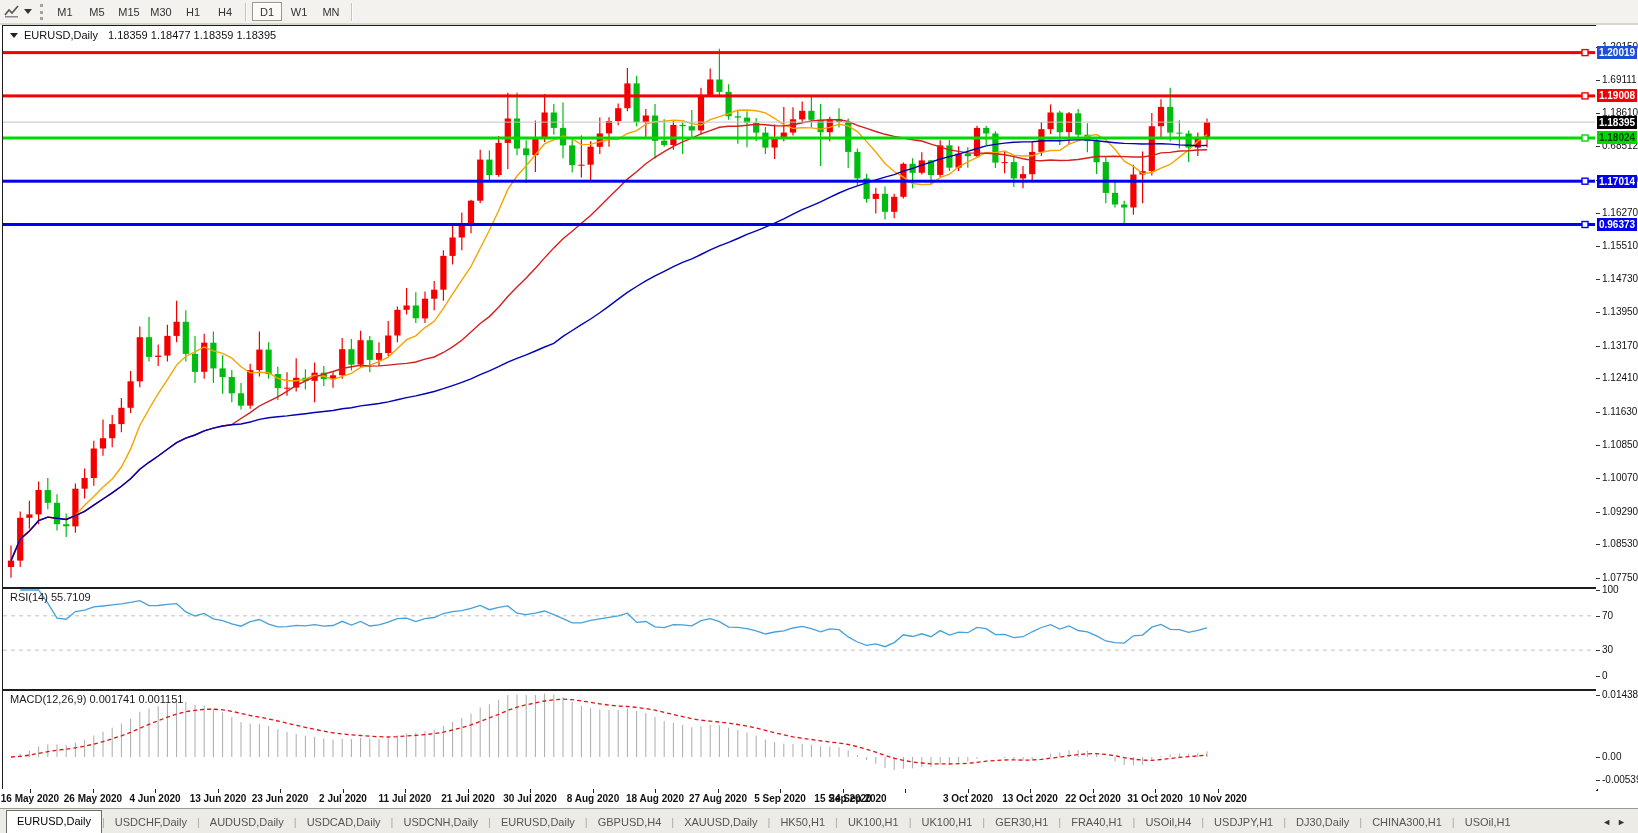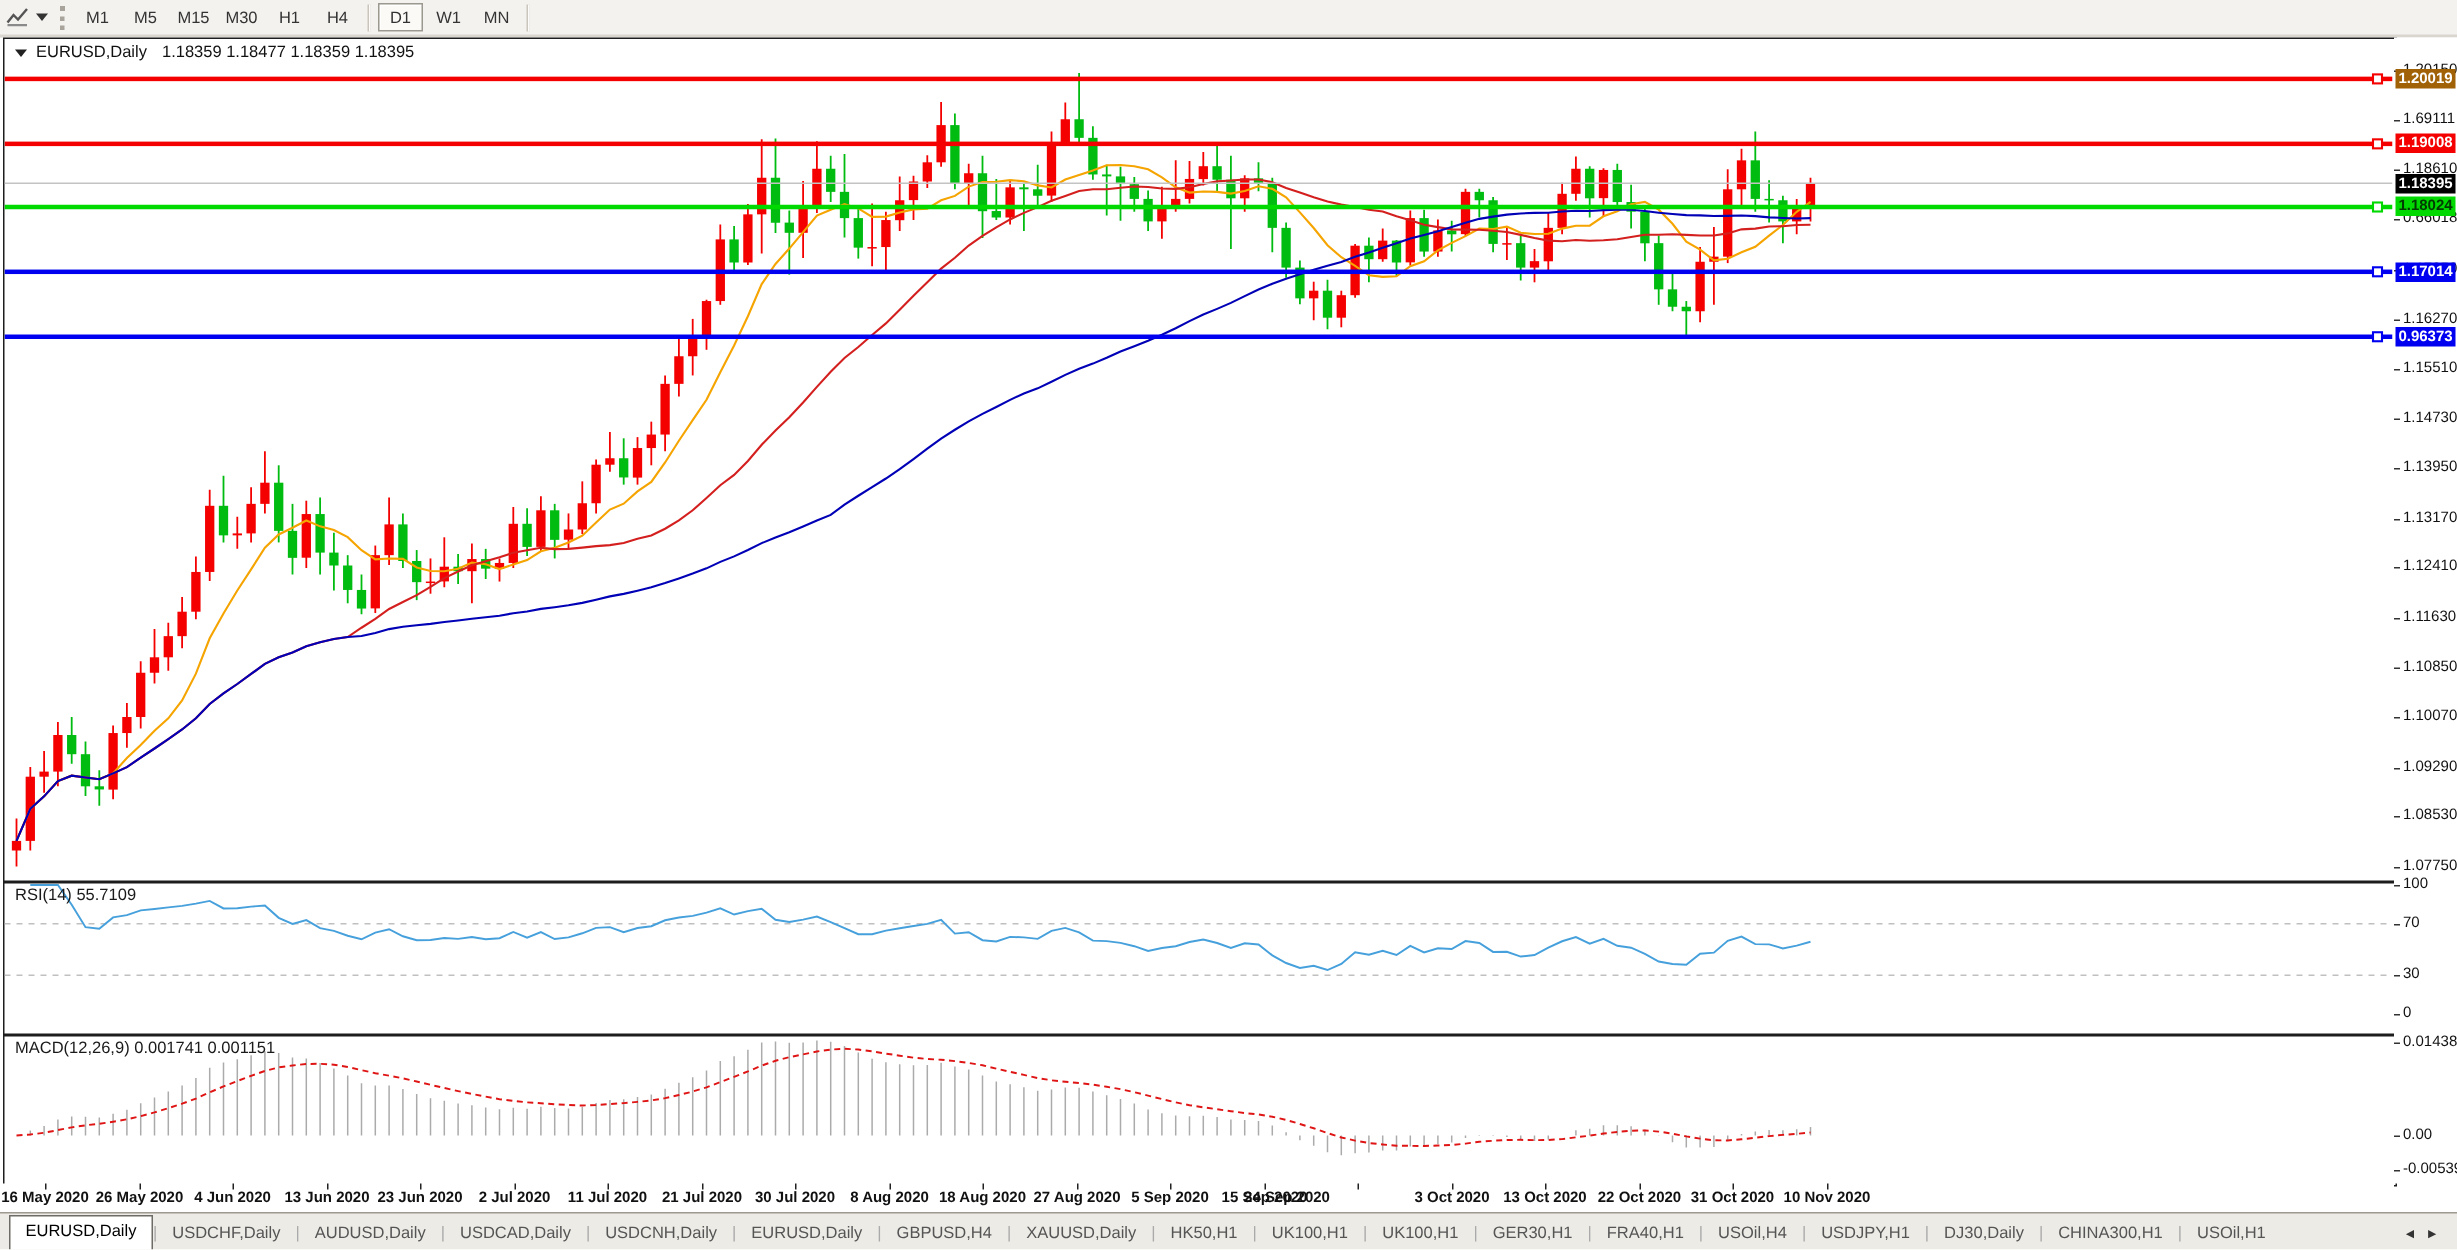--- a/index.html
+++ b/index.html
@@ -521,21 +521,21 @@
   </div>
 
   <div class="axis" id="axis-col">
       <div class="tick-dash" style="top:22px"></div>
       <div class="tick-label" style="top:16px">1.20150</div>
       <div class="tick-dash" style="top:55px"></div>
       <div class="tick-label" style="top:49px">1.69111</div>
       <div class="tick-dash" style="top:88px"></div>
       <div class="tick-label" style="top:82px">1.18610</div>
       <div class="tick-dash" style="top:121px"></div>
-      <div class="tick-label" style="top:115px">0.66018</div>
+      <div class="tick-label" style="top:115px">0.68512</div>
       <div class="tick-dash" style="top:155px"></div>
       <div class="tick-label" style="top:149px">1.17050</div>
       <div class="tick-dash" style="top:188px"></div>
       <div class="tick-label" style="top:182px">1.16270</div>
       <div class="tick-dash" style="top:221px"></div>
       <div class="tick-label" style="top:215px">1.15510</div>
       <div class="tick-dash" style="top:254px"></div>
       <div class="tick-label" style="top:248px">1.14730</div>
       <div class="tick-dash" style="top:287px"></div>
       <div class="tick-label" style="top:281px">1.13950</div>
@@ -548,21 +548,21 @@
       <div class="tick-dash" style="top:420px"></div>
       <div class="tick-label" style="top:414px">1.10850</div>
       <div class="tick-dash" style="top:453px"></div>
       <div class="tick-label" style="top:447px">1.10070</div>
       <div class="tick-dash" style="top:487px"></div>
       <div class="tick-label" style="top:481px">1.09290</div>
       <div class="tick-dash" style="top:519px"></div>
       <div class="tick-label" style="top:513px">1.08530</div>
       <div class="tick-dash" style="top:553px"></div>
       <div class="tick-label" style="top:547px">1.07750</div>
-      <div class="price-box" style="top:21px;background:#a16207;color:#ffffff">1.20019</div>
+      <div class="price-box" style="top:21px;background:#1d4ed8;color:#ffffff">1.20019</div>
       <div class="price-box" style="top:64px;background:#f40000;color:#ffffff">1.19008</div>
       <div class="price-box" style="top:106px;background:#00d900;color:#013b01">1.18024</div>
       <div class="price-box" style="top:150px;background:#0000f0;color:#ffffff">1.17014</div>
       <div class="price-box" style="top:193px;background:#0000f0;color:#ffffff">0.96373</div>
       <div class="price-box" style="top:91px;background:#000000;color:#fff">1.18395</div>
       <div class="tick-dash" style="top:565px"></div>
       <div class="tick-label" style="top:559px">100</div>
       <div class="tick-dash" style="top:591px"></div>
       <div class="tick-label" style="top:585px">70</div>
       <div class="tick-dash" style="top:625px"></div>

